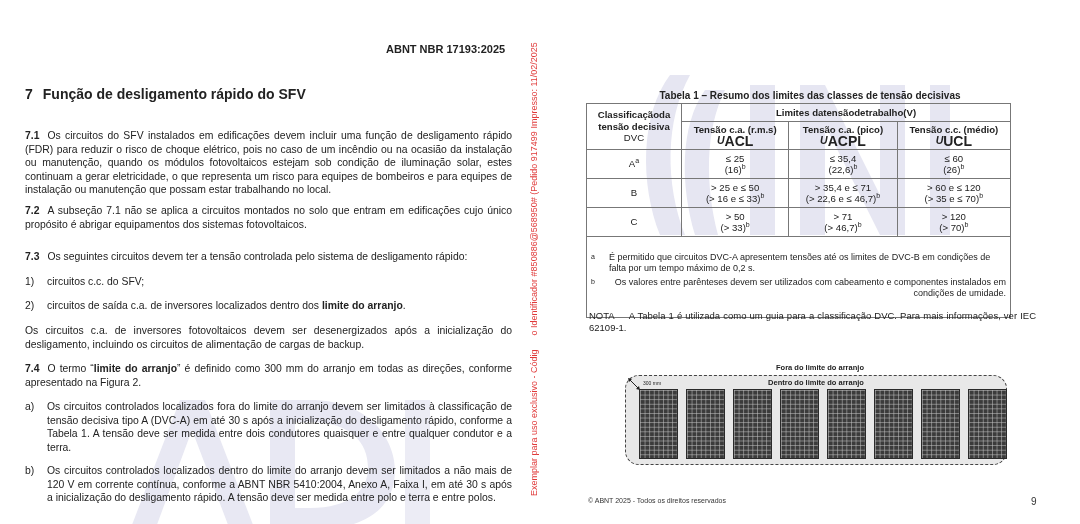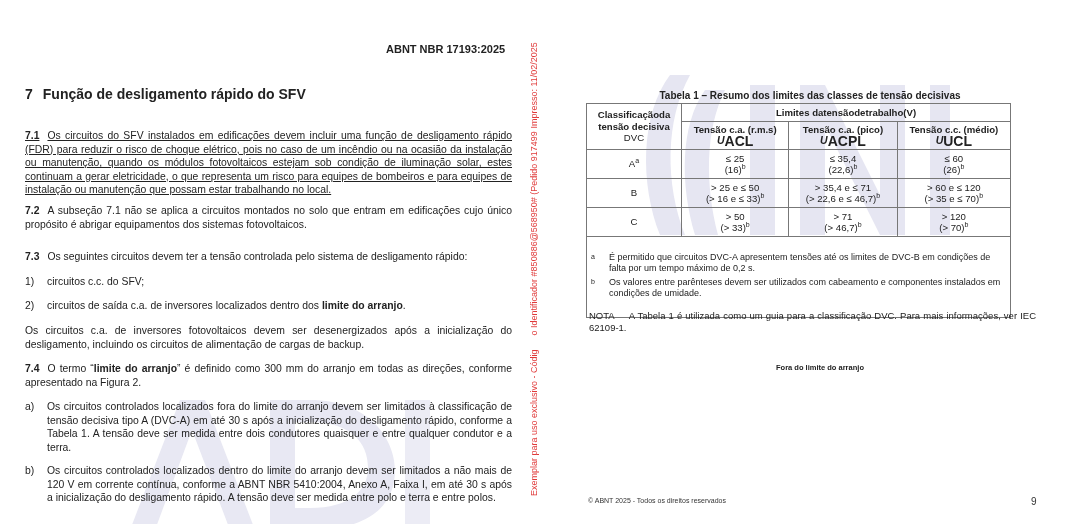--- a/index.html
+++ b/index.html
@@ -130,21 +130,21 @@
       <path d="M295 20 L320 20 L320 150 L295 150 Z" fill="#ececf5"></path>
     </svg>
   </div>
 
   <div class="std-header">ABNT NBR 17193:2025</div>
 
   <div class="section-title">
     <span class="num">7</span><span>Função de desligamento rápido do SFV</span>
   </div>
 
-  <div class="para" style="top:129px;text-decoration:underline;">
+  <div class="para" style="top:129px;">
     <span class="pn">7.1</span><span>Os circuitos do SFV instalados em edificações devem incluir uma função de desligamento rápido (FDR) para reduzir o risco de choque elétrico, pois no caso de um incêndio ou na ocasião da instalação ou manutenção, quando os módulos fotovoltaicos estejam sob condição de iluminação solar, estes continuam a gerar eletricidade, o que representa um risco para equipes de bombeiros e para equipes de instalação ou manutenção que possam estar trabalhando no local.</span>
   </div>
 
   <div class="para" style="top:204px;">
     <span class="pn">7.2</span><span>A subseção 7.1 não se aplica a circuitos montados no solo que entram em edificações cujo único propósito é abrigar equipamentos dos sistemas fotovoltaicos.</span>
   </div>
 
   <div class="para" style="top:250px;">
     <span class="pn">7.3</span><span>Os seguintes circuitos devem ter a tensão controlada pelo sistema de desligamento rápido:</span>
   </div>
@@ -262,29 +262,48 @@
           <td>
             <div>&gt; 120</div>
             <div><span>(&gt; 70)</span><sup>b</sup></div>
           </td>
         </tr>
       </tbody>
     <tbody>
         <tr>
       <td colspan="4" class="fn-cell">
         <div class="fn"><span class="fm">a</span><span>É permitido que circuitos DVC-A apresentem tensões até os limites de DVC-B em condições de falta por um tempo máximo de 0,2 s.</span></div>
-        <div class="fn" style="margin-bottom:15px;"><span class="fm">b</span><span>Os valores entre parênteses devem ser utilizados com cabeamento e componentes instalados em condições de umidade.</span></div>
+        <div class="fn" style="margin-bottom:15px;text-align:right;"><span class="fm">b</span><span>Os valores entre parênteses devem ser utilizados com cabeamento e componentes instalados em condições de umidade.</span></div>
       </td>
     </tr>
   </tbody>
     </table>
 
   <div class="nota">
     <span class="lbl">NOTA</span><span>A Tabela 1 é utilizada como um guia para a classificação DVC. Para mais informações, ver IEC 62109-1.</span>
   </div>
 
   <div class="fig-wrap">
     <div class="fig-outer-label">Fora do limite do arranjo</div>
+    <div class="fig-box">
+      <svg class="fig-arrow" viewBox="0 0 12 12">
+        <line x1="1" y1="1" x2="11" y2="11" stroke="#222" stroke-width="1"></line>
+        <polygon points="0,0 4,1 1,4" fill="#222"></polygon>
+        <polygon points="12,12 8,11 11,8" fill="#222"></polygon>
+      </svg>
+      <div class="fig-dim">300 mm</div>
+      <div class="fig-inner-label">Dentro do limite do arranjo</div>
+      <div class="panels" id="panels">
+          <div class="panel"></div>
+          <div class="panel"></div>
+          <div class="panel"></div>
+          <div class="panel"></div>
+          <div class="panel"></div>
+          <div class="panel"></div>
+          <div class="panel"></div>
+          <div class="panel"></div>
+        </div>
+    </div>
   </div>
 
   <div class="copyright">© ABNT 2025 - Todos os direitos reservados</div>
   <div class="page-num">9</div>
 </div>
 
 </body></html>

